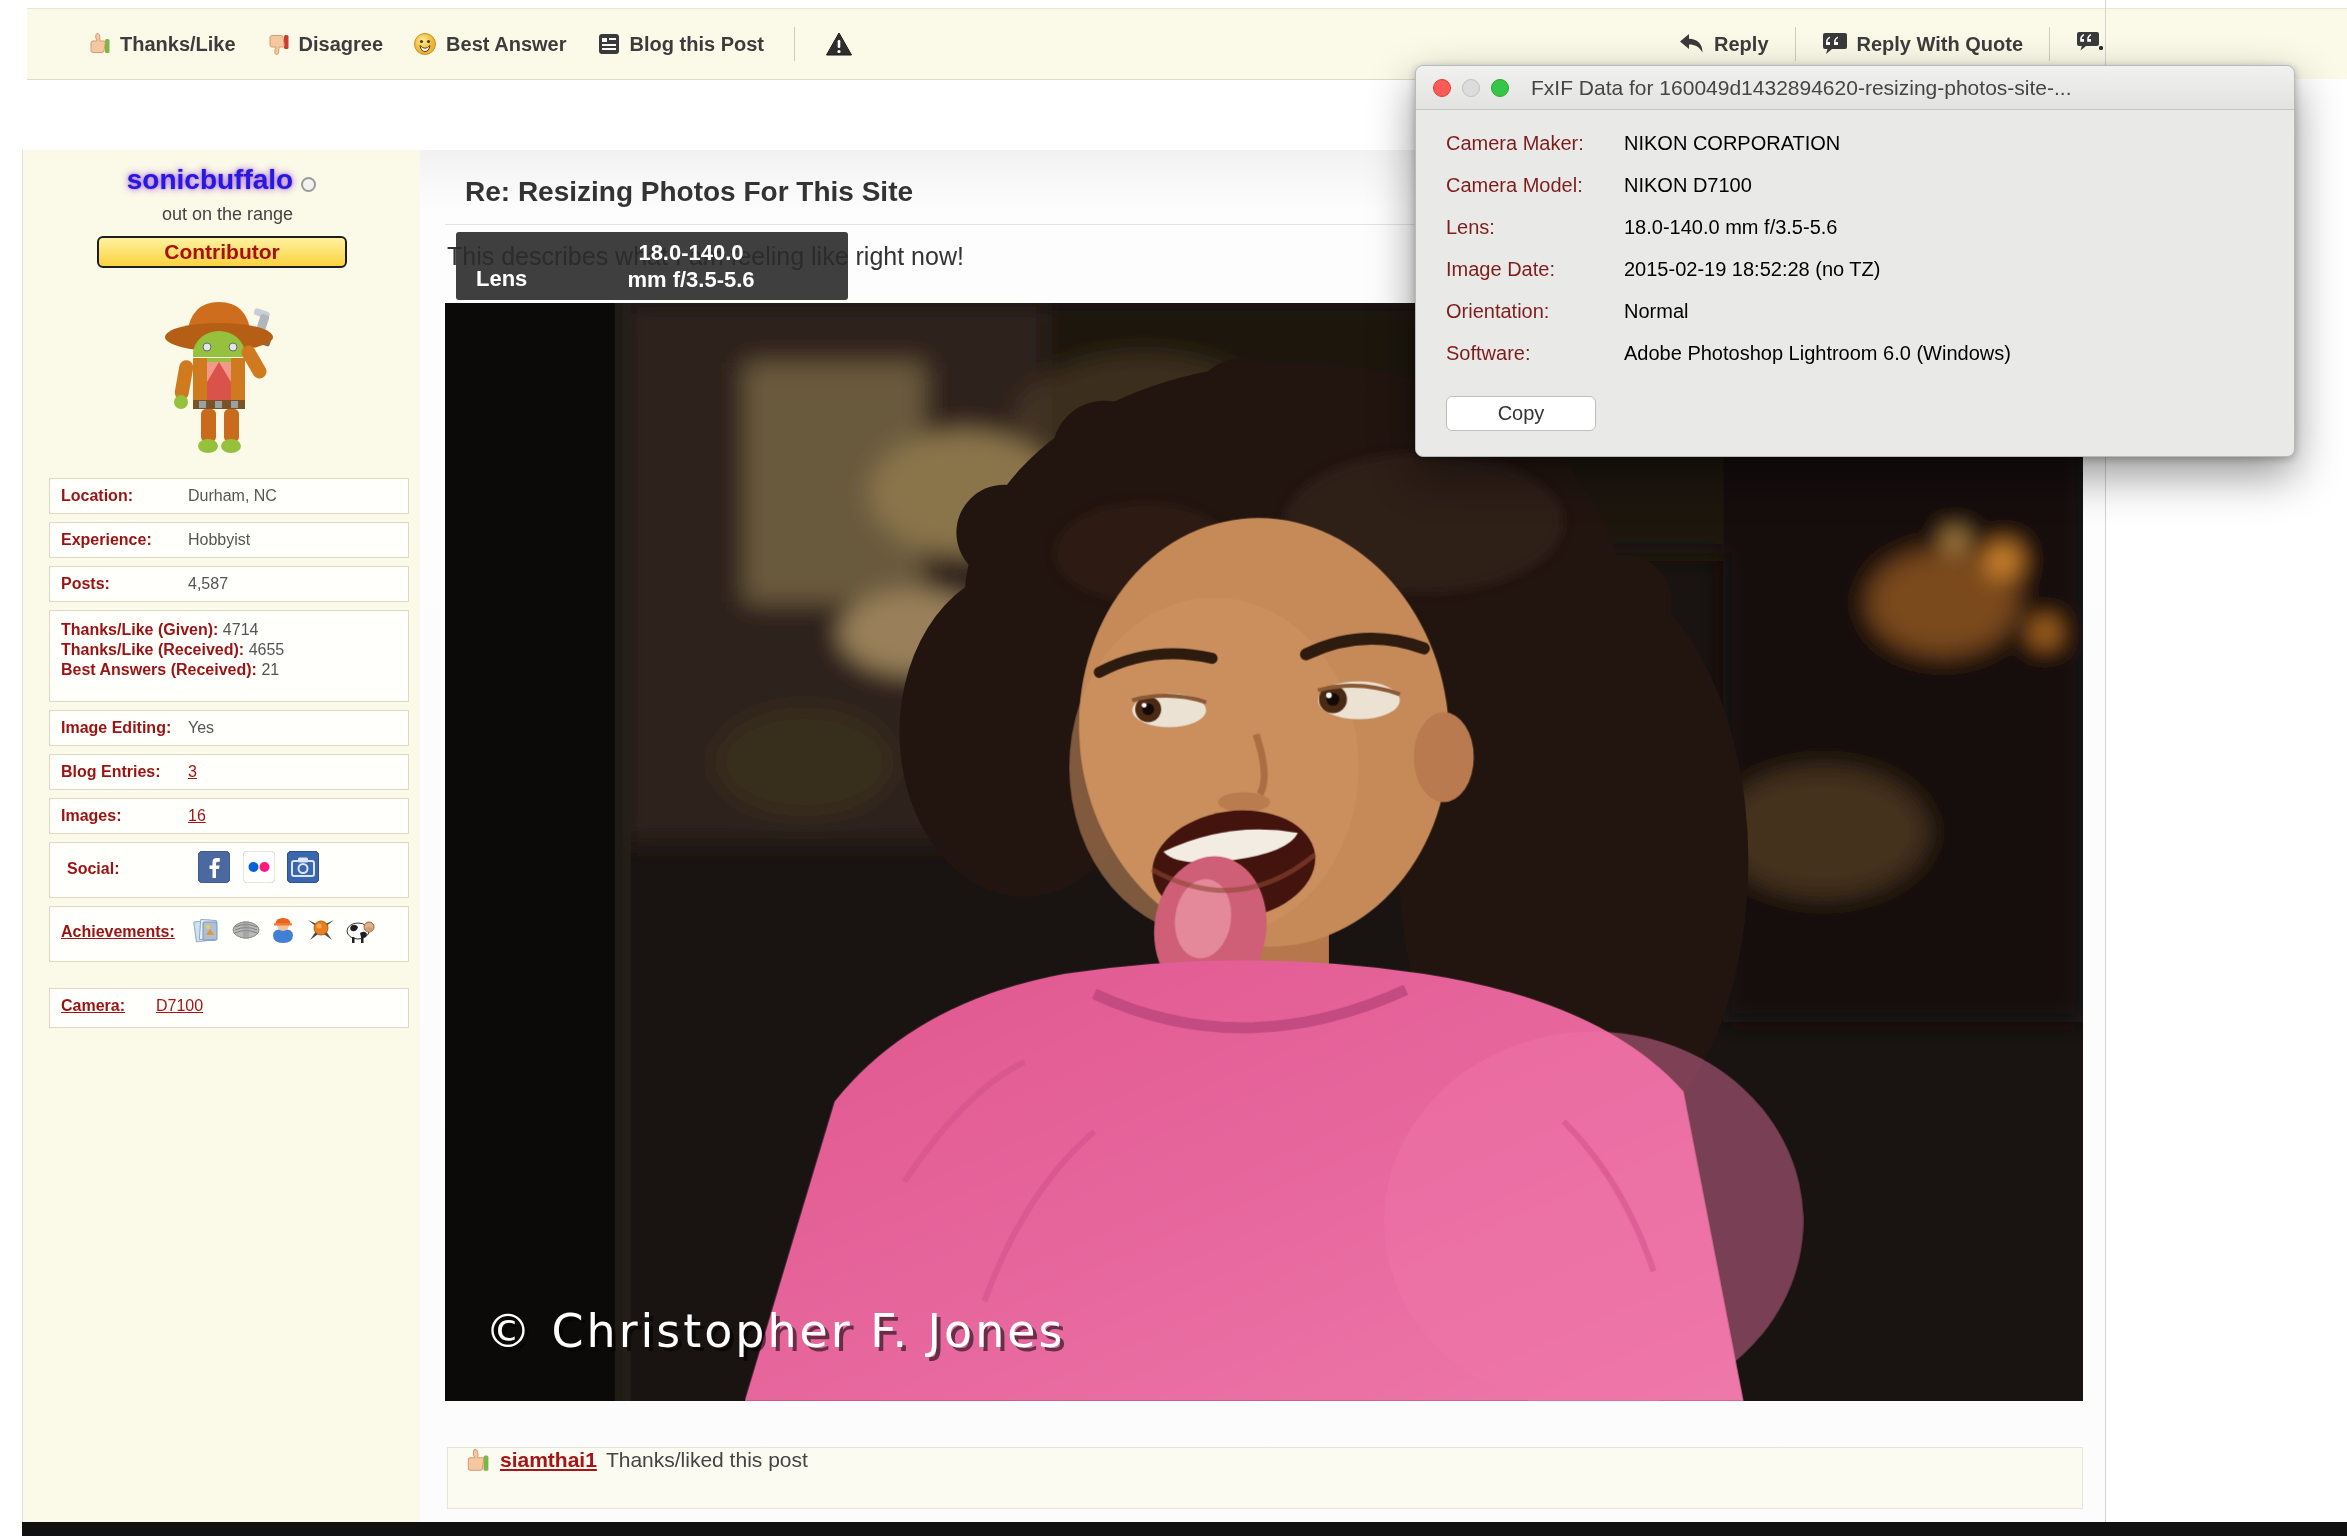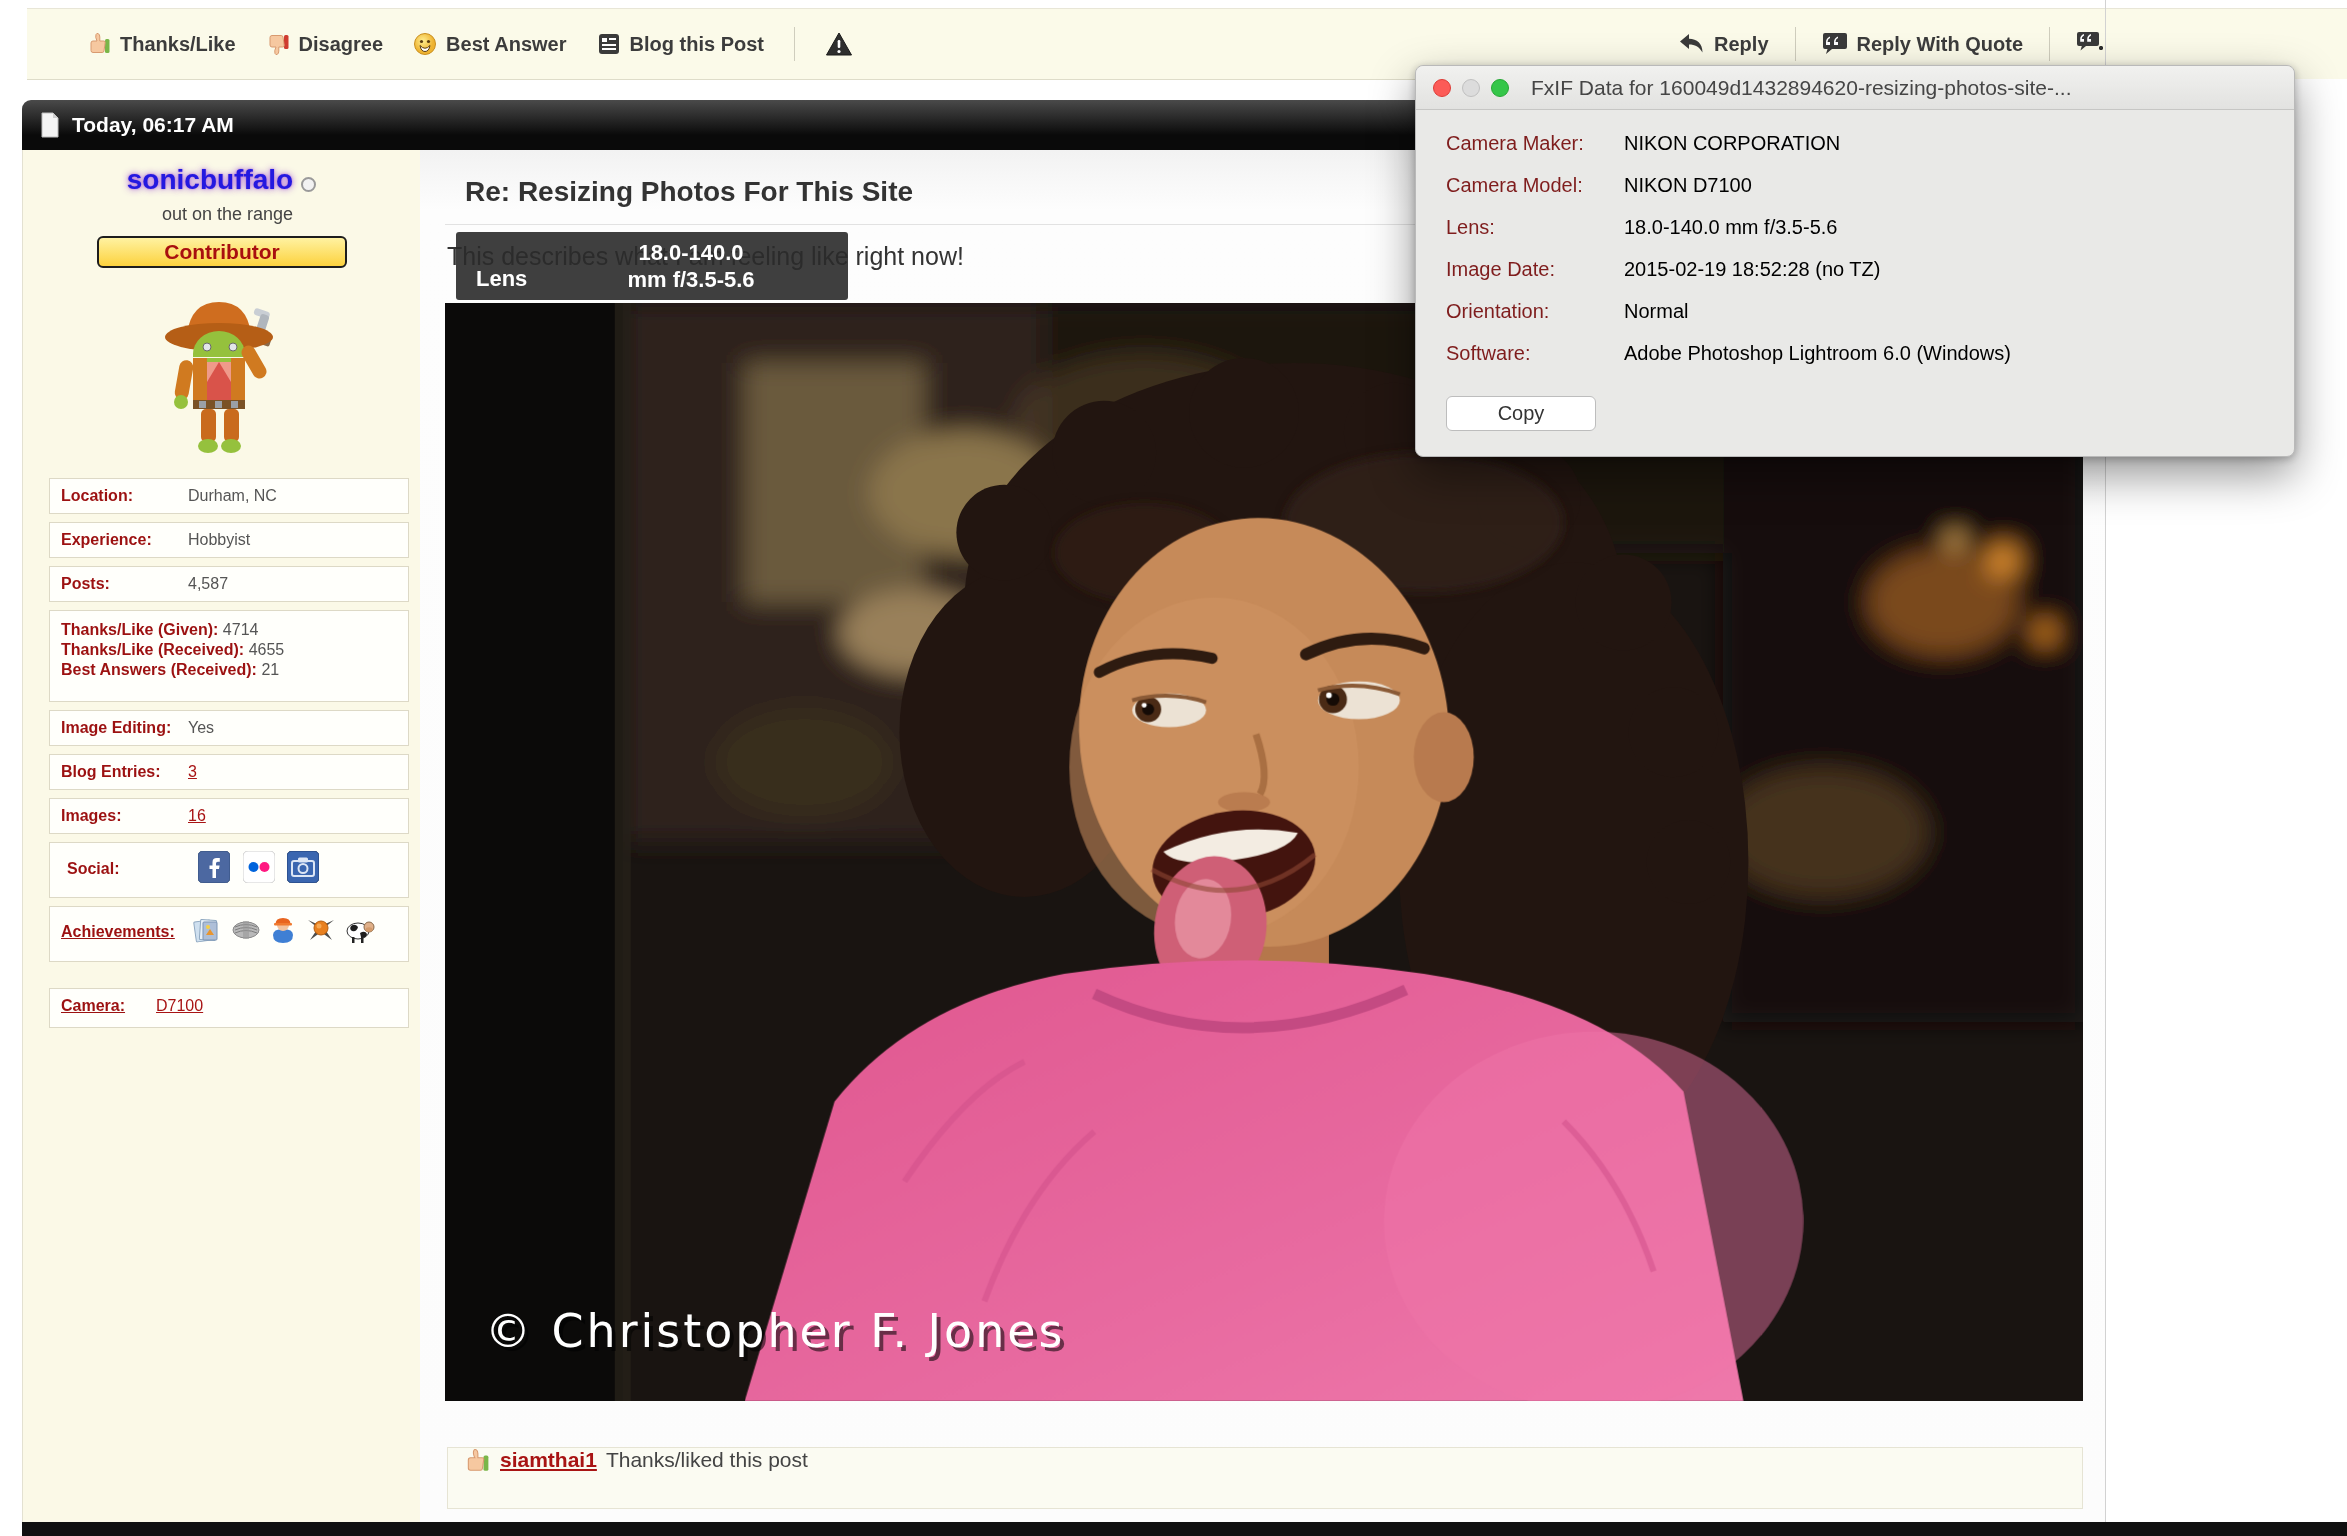--- a/index.html
+++ b/index.html
@@ -162,27 +162,20 @@
         <svg class="icon-svg" width="30" height="26" viewBox="0 0 30 26">
           <path d="M3 1 h18 a2 2 0 0 1 2 2 v10 a2 2 0 0 1 -2 2 h-11 l-5.5 4.5 l1.3-4.5 h-2.8 a2 2 0 0 1 -2-2 v-10 a2 2 0 0 1 2-2 z" fill="#3a3a3a"></path>
           <path d="M8 4.5 q-2.3 1-2.3 3.5 l2.3 0 l0 2.8 l-3.8 0 l0-2.8 q0-3.6 3.8-5 z" fill="#fff"></path>
           <path d="M15 4.5 q-2.3 1-2.3 3.5 l2.3 0 l0 2.8 l-3.8 0 l0-2.8 q0-3.6 3.8-5 z" fill="#fff"></path>
           <path d="M25 15 l0 4 m-2 -2 l4 0" stroke="#2e2e2e" stroke-width="2.6"></path>
         </svg>
       </div>
     </div>
   </div>
 
-  <div class="date-bar">
-    <svg class="dico" width="20" height="26" viewBox="0 0 20 26">
-      <path d="M2 1 h11 l5 5 v19 h-16 z" fill="#f4f4f4" stroke="#bdbdbd"></path>
-      <path d="M13 1 l0 5 l5 0 z" fill="#cfcfcf"></path>
-    </svg>
-    <span>Today, 06:17 AM</span>
-  </div>
 
   <div class="sidebar">
     <div class="uname-row">
       <span class="uname">sonicbuffalo</span><span class="status-ring"></span>
     </div>
     <div class="utitle">out on the range</div>
     <div class="badge">Contributor</div>
 
     <div class="avatar">
       <svg width="150" height="165" viewBox="0 0 150 165">

